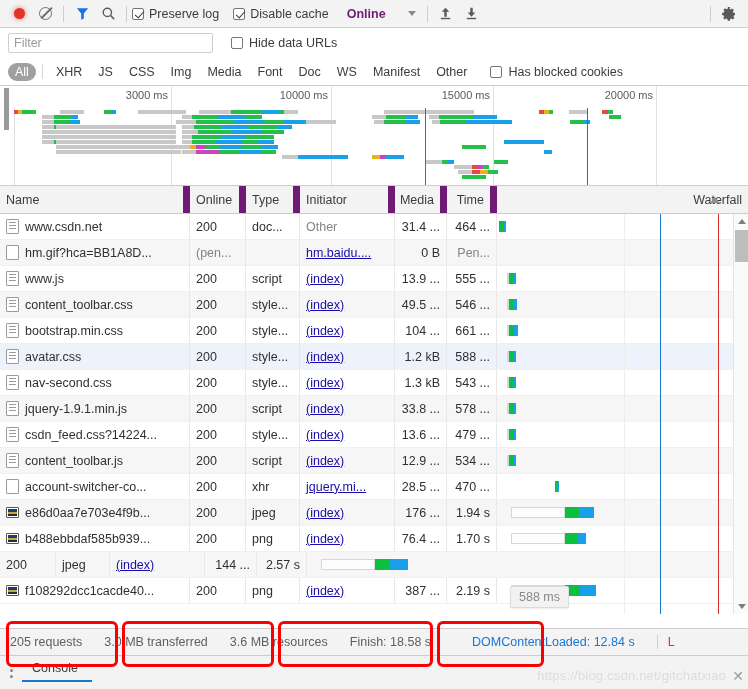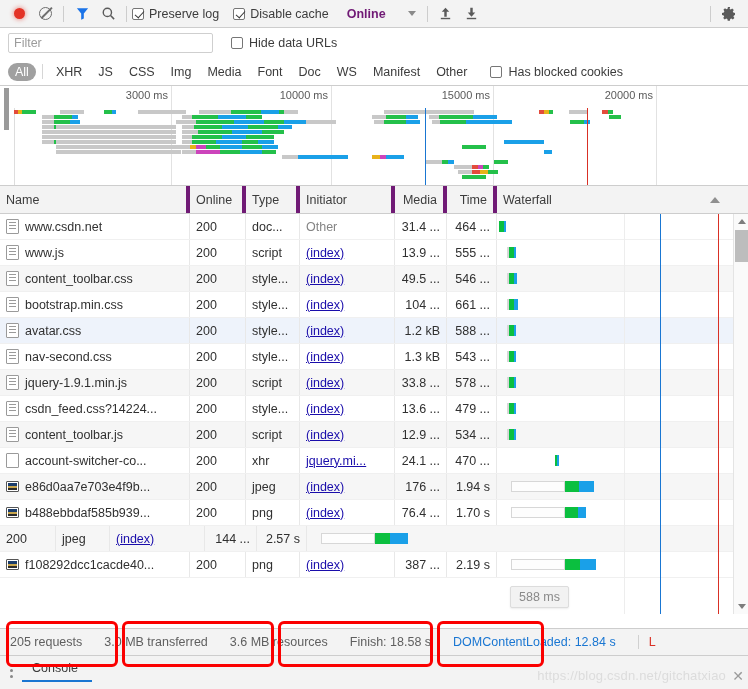--- a/index.html
+++ b/index.html
@@ -117,29 +117,29 @@
   .vline { position:absolute; top:22px; bottom:0; width:1px; }
 
   
   .grid-head {
     display:flex; height: 28px; align-items:stretch;
     background:#f3f3f3; border-bottom:1px solid #cdcdcd;
     font-size: 12.5px; color:#3c3c3c;
   }
   .gh {
     display:flex; align-items:center; padding: 0 6px;
-    border-right: 4px solid #701a75; cursor:pointer; overflow:hidden;
+    border-right: 7px solid #701a75; cursor:pointer; overflow:hidden;
   }
   .c-name { width: 190px; }
   .c-status { width: 56px; }
   .c-type { width: 54px; }
   .c-init { width: 95px; }
   .c-size { width: 52px; justify-content: flex-end; }
   .c-time { width: 50px; justify-content: flex-end; }
-  .c-wf { flex: 1; border-right: none; position: relative; }
+  .c-wf { flex: 1; border-right: none; position: relative; justify-content: flex-end; }
   .sort-arrow {
     position:absolute; right: 28px; top: 50%; transform: translateY(-50%);
     width:0;height:0;border-left:5px solid transparent;border-right:5px solid transparent;border-bottom:6px solid #8f8f8f;
   }
 
   .rows { position:relative; height: 400px; overflow:hidden; background:#fff; }
   .row {
     display:flex; height: 26px; align-items:stretch;
     font-size: 12.5px; color:#303030;
     border-bottom: 1px solid #f0f0f0;
@@ -205,21 +205,21 @@
   }
 
   
   .summary {
     position:absolute; left:0; right:0; bottom: 34px; height: 27px;
     display:flex; align-items:center;
     background:#f3f3f3; border-top:1px solid #cdcdcd;
     font-size: 12.5px; color: #5f5f5f; padding: 0 10px;
   }
   .sum-item { margin-right: 22px; white-space:nowrap; }
-  .sum-dcl { color:#1976d2; }
+  .sum-dcl { color:#1976d2;margin-left:19px; }
   .sum-load { color:#d93025; }
   .sum-div { width:1px; height:14px; background:#d0d0d0; margin-right:10px; }
 
   .hl {
     position:absolute; border: 3px solid #fb0000; border-radius: 6px;
     pointer-events: none; z-index: 30;
   }
 
   
   .drawer {
@@ -506,20 +506,34 @@
         </div>
         <div class="cell c-size num">31.4 ...</div>
         <div class="cell c-time num">464 ...</div>
         <div class="cell wf">
           <div class="wf-bar" style="left: 2px;">
             <div class="seg" style="width: 5px; background: rgb(11, 191, 63);"></div>
             <div class="seg" style="width: 2px; background: rgb(26, 160, 232);"></div>
           </div>
         </div>
       </div>
+      <div class="row alt">
+        <div class="cell c-name name-cell">
+          <span class="ficon blank"></span>
+          <span>hm.gif?hca=BB1A8D...</span>
+        </div>
+        <div class="cell c-status muted">(pen...</div>
+        <div class="cell c-type"></div>
+        <div class="cell c-init">
+          <span class="link">hm.baidu....</span>
+        </div>
+        <div class="cell c-size num">0 B</div>
+        <div class="cell c-time num muted">Pen...</div>
+        <div class="cell wf"></div>
+      </div>
       <div class="row">
         <div class="cell c-name name-cell">
           <span class="ficon txt"></span>
           <span>www.js</span>
         </div>
         <div class="cell c-status">200</div>
         <div class="cell c-type">script</div>
         <div class="cell c-init">
           <span class="link">(index)</span>
         </div>
@@ -676,21 +690,21 @@
       <div class="row">
         <div class="cell c-name name-cell">
           <span class="ficon blank"></span>
           <span>account-switcher-co...</span>
         </div>
         <div class="cell c-status">200</div>
         <div class="cell c-type">xhr</div>
         <div class="cell c-init">
           <span class="link">jquery.mi...</span>
         </div>
-        <div class="cell c-size num">24.1 ...</div>
+        <div class="cell c-size num">28.5 ...</div>
         <div class="cell c-time num">470 ...</div>
         <div class="cell wf">
           <div class="wf-bar" style="left: 58px;">
             <div class="seg" style="width: 2px; background: rgb(11, 191, 63);"></div>
             <div class="seg" style="width: 2px; background: rgb(26, 160, 232);"></div>
           </div>
         </div>
       </div>
       <div class="row alt">
         <div class="cell c-name name-cell">

